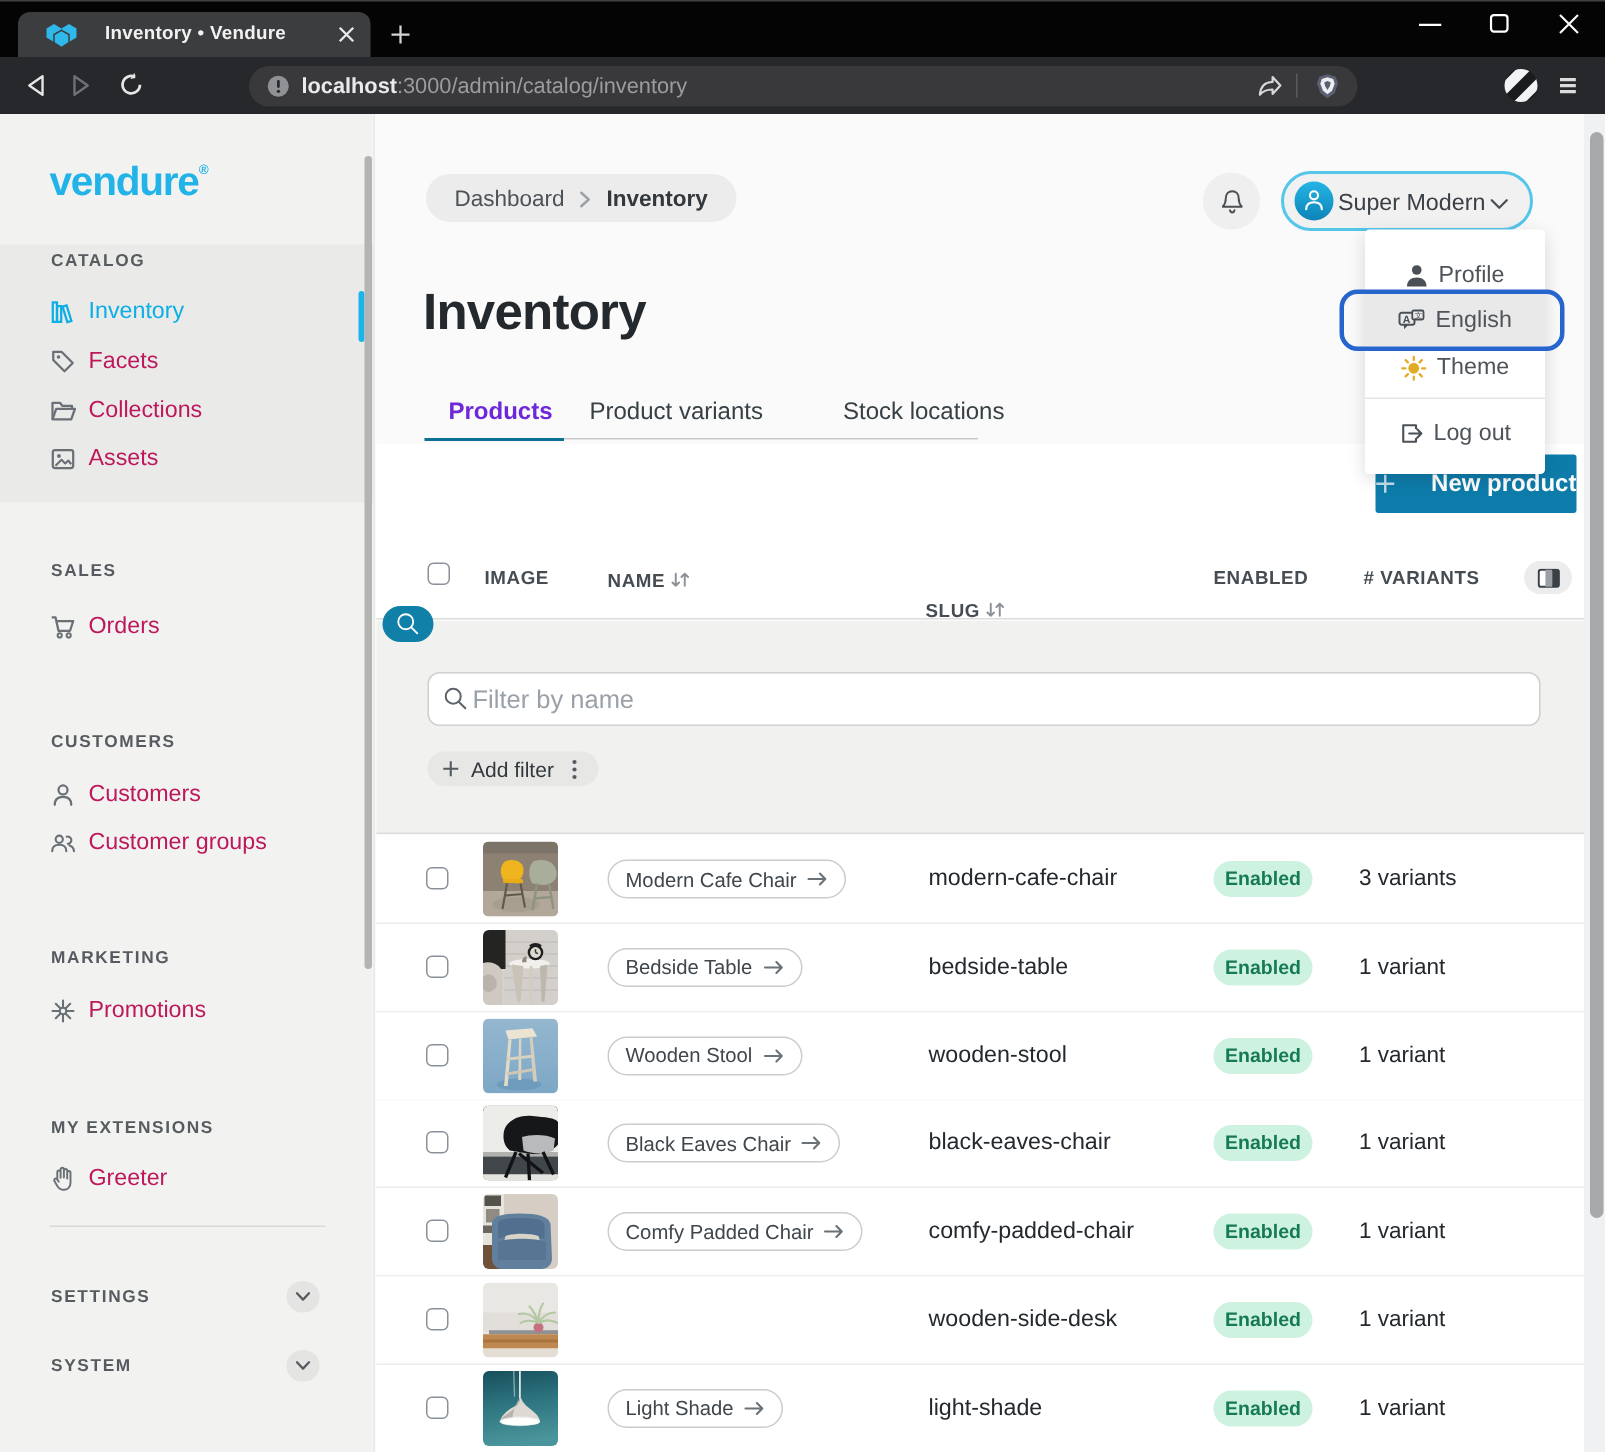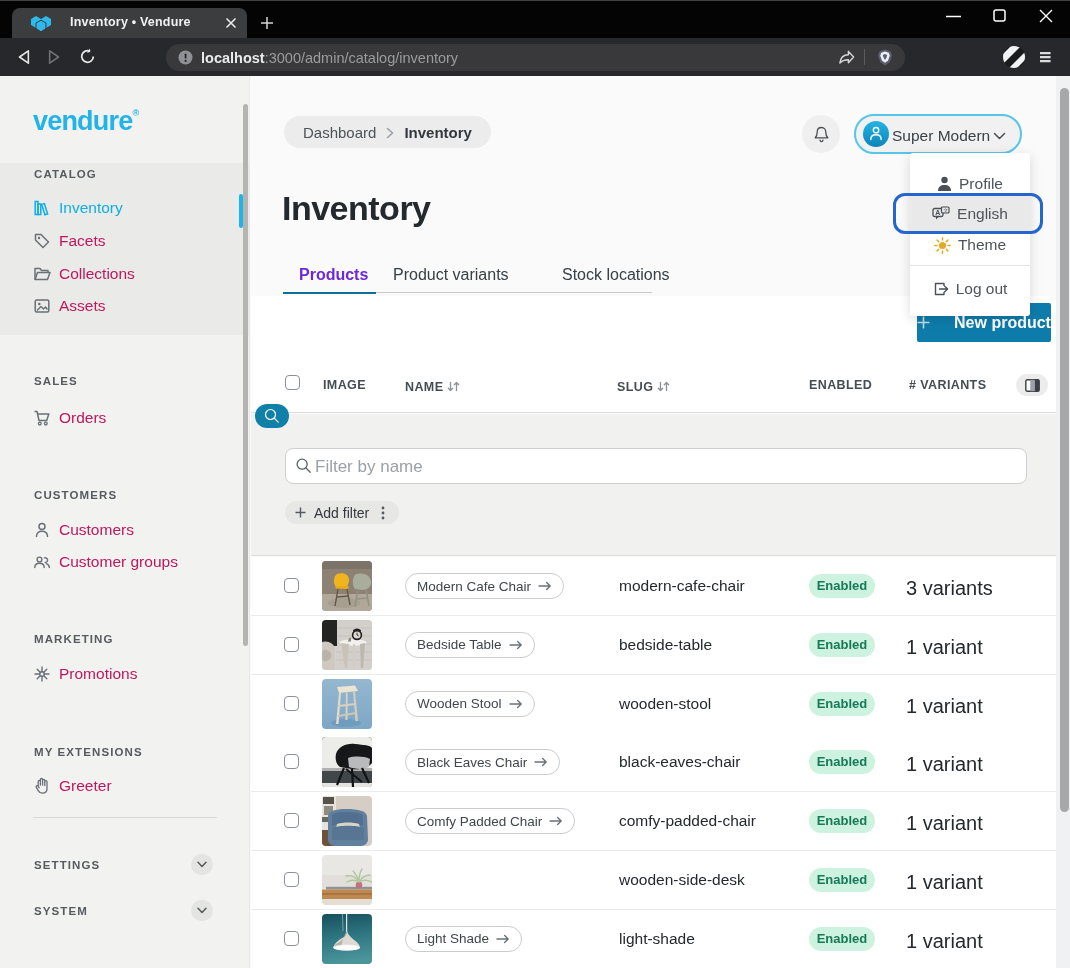--- a/index.html
+++ b/index.html
@@ -61,21 +61,21 @@
 
 
 .hdr { top:302px; font-size:12.5px; font-weight:bold; color:#454c52; letter-spacing:0.4px; }
 .chk { width:15px; height:15px; border:1.5px solid #8a9199; border-radius:4px; background:#fff; }
 #colbtn { left:765px; top:298px; width:32px; height:22px; background:#ececec; border-radius:11px; display:flex; align-items:center; justify-content:center; }
 .row { left:0; width:808px; height:59px; background:#fff; border-bottom:1px solid #ececec; }
 .thumb { left:71px; top:4px; width:50px; height:50px; border-radius:4px; overflow:hidden; }
 .pill { left:154px; top:16px; height:26px; border:1px solid #c9ccd0; border-radius:13px; background:#fff; font-size:13.5px; color:#3f464c; display:flex; align-items:center; padding:0 11px; gap:7px; }
 .slug { left:368px; top:20px; font-size:15.5px; color:#24292e; }
 .badge { left:558px; top:17px; width:66px; height:24px; background:#cdf2e0; border-radius:12px; color:#177a57; font-size:13px; font-weight:bold; text-align:center; line-height:24px; }
-.vars { left:655px; top:20px; font-size:20px; color:#24292e; }
+.vars { left:655px; top:20px; font-size:15px; color:#24292e; }
 .srt { position:relative; top:2px; }
 
 
 #pagescroll-track { left:1056px; top:76px; width:14px; height:892px; background:#f0f1f2; }
 #pagescroll-thumb { left:1060px; top:88px; width:9px; height:724px; background:#a6a8aa; border-radius:5px; }
 #sidescroll { left:243px; top:104px; width:5px; height:542px; background:#b4b4b3; border-radius:3px; }
 </style>
 </head>
 <body>
 <div class="abs" id="titlebar"></div>
@@ -252,21 +252,21 @@
       </div>
 
     <div class="abs chk" style="left:34px; top:299px;"></div>
     <div class="abs hdr" style="left:72px;">IMAGE</div>
     <div class="abs hdr" style="left:154px;">NAME <span class="srt"><svg width="13" height="13" viewBox="0 0 13 13">
             <g stroke="#8b9197" stroke-width="1.3" fill="none" stroke-linecap="round" stroke-linejoin="round">
               <path d="M3.5 2.5 V10.5 M1.3 8.3 L3.5 10.5 L5.7 8.3"></path>
               <path d="M9.5 10.5 V2.5 M7.3 4.7 L9.5 2.5 L11.7 4.7"></path>
             </g>
           </svg></span></div>
-    <div class="abs hdr" style="left:366px;">SLUG <span class="srt"><svg width="13" height="13" viewBox="0 0 13 13">
+    <div class="abs hdr" style="left:366px;margin-top:20px;">SLUG <span class="srt"><svg width="13" height="13" viewBox="0 0 13 13">
             <g stroke="#8b9197" stroke-width="1.3" fill="none" stroke-linecap="round" stroke-linejoin="round">
               <path d="M3.5 2.5 V10.5 M1.3 8.3 L3.5 10.5 L5.7 8.3"></path>
               <path d="M9.5 10.5 V2.5 M7.3 4.7 L9.5 2.5 L11.7 4.7"></path>
             </g>
           </svg></span></div>
     <div class="abs hdr" style="left:558px;">ENABLED</div>
     <div class="abs hdr" style="left:658px;"># VARIANTS</div>
     <div class="abs" id="colbtn">
         <svg width="15" height="13" viewBox="0 0 15 13">
           <rect x="0.8" y="0.8" width="13.4" height="11.4" rx="1.5" fill="#fff" stroke="#3a4045" stroke-width="1.4"></rect>

